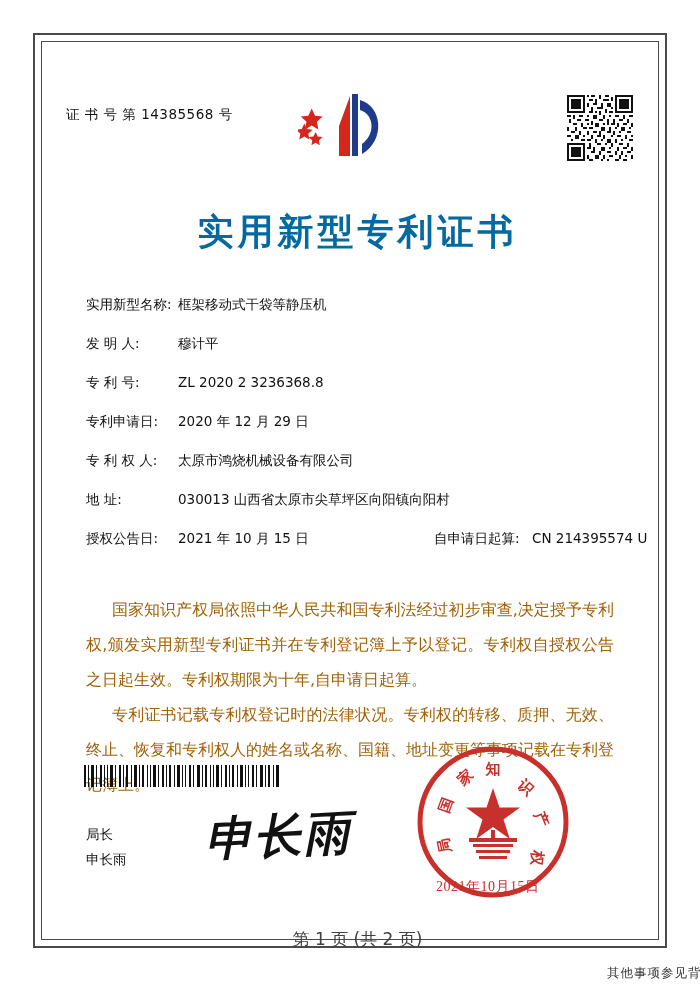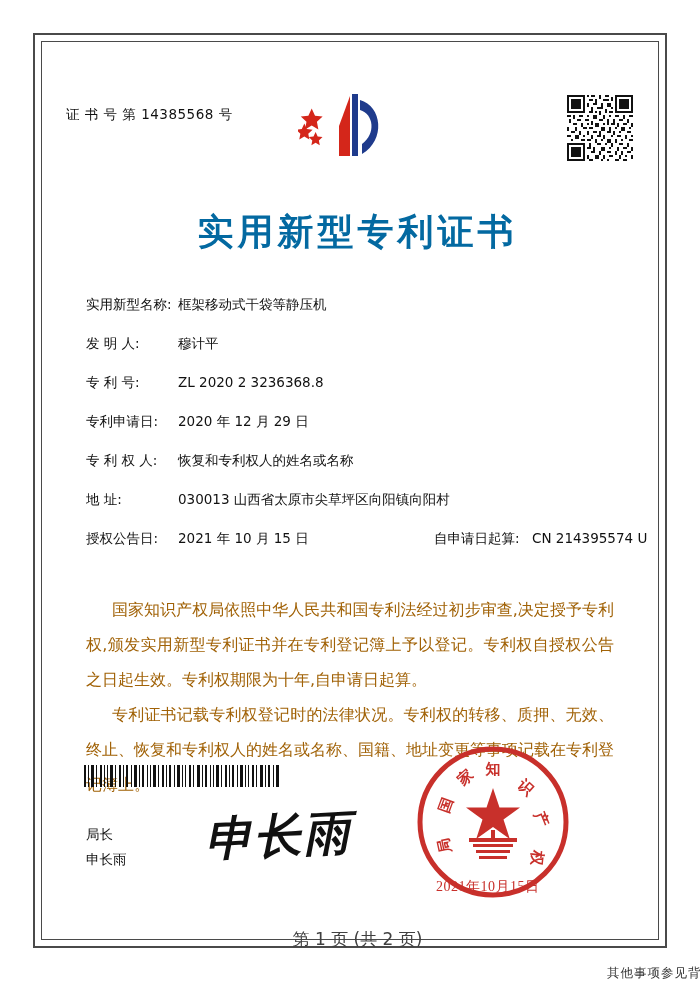--- a/index.html
+++ b/index.html
@@ -361,21 +361,21 @@
     <div class="field-row">
       <span class="field-label">发 明 人:</span><span class="field-value">穆计平</span>
     </div>
     <div class="field-row">
       <span class="field-label">专 利 号:</span><span class="field-value">ZL 2020 2 3236368.8</span>
     </div>
     <div class="field-row">
       <span class="field-label">专利申请日:</span><span class="field-value">2020 年 12 月 29 日</span>
     </div>
     <div class="field-row">
-      <span class="field-label">专 利 权 人:</span><span class="field-value">恢复和专利权人的姓名或名称</span>
+      <span class="field-label">专 利 权 人:</span><span class="field-value">太原市鸿烧机械设备有限公司</span>
     </div>
     <div class="field-row">
       <span class="field-label">地        址:</span><span class="field-value">030013  山西省太原市尖草坪区向阳镇向阳村</span>
     </div>
     <div class="field-row">
       <span class="field-label">授权公告日:</span><span class="field-value">2021 年 10 月 15 日</span>
       <span class="field-right">
         <span class="field-label">自申请日起算:</span><span class="field-value">CN 214395574 U</span>
       </span>
     </div>

